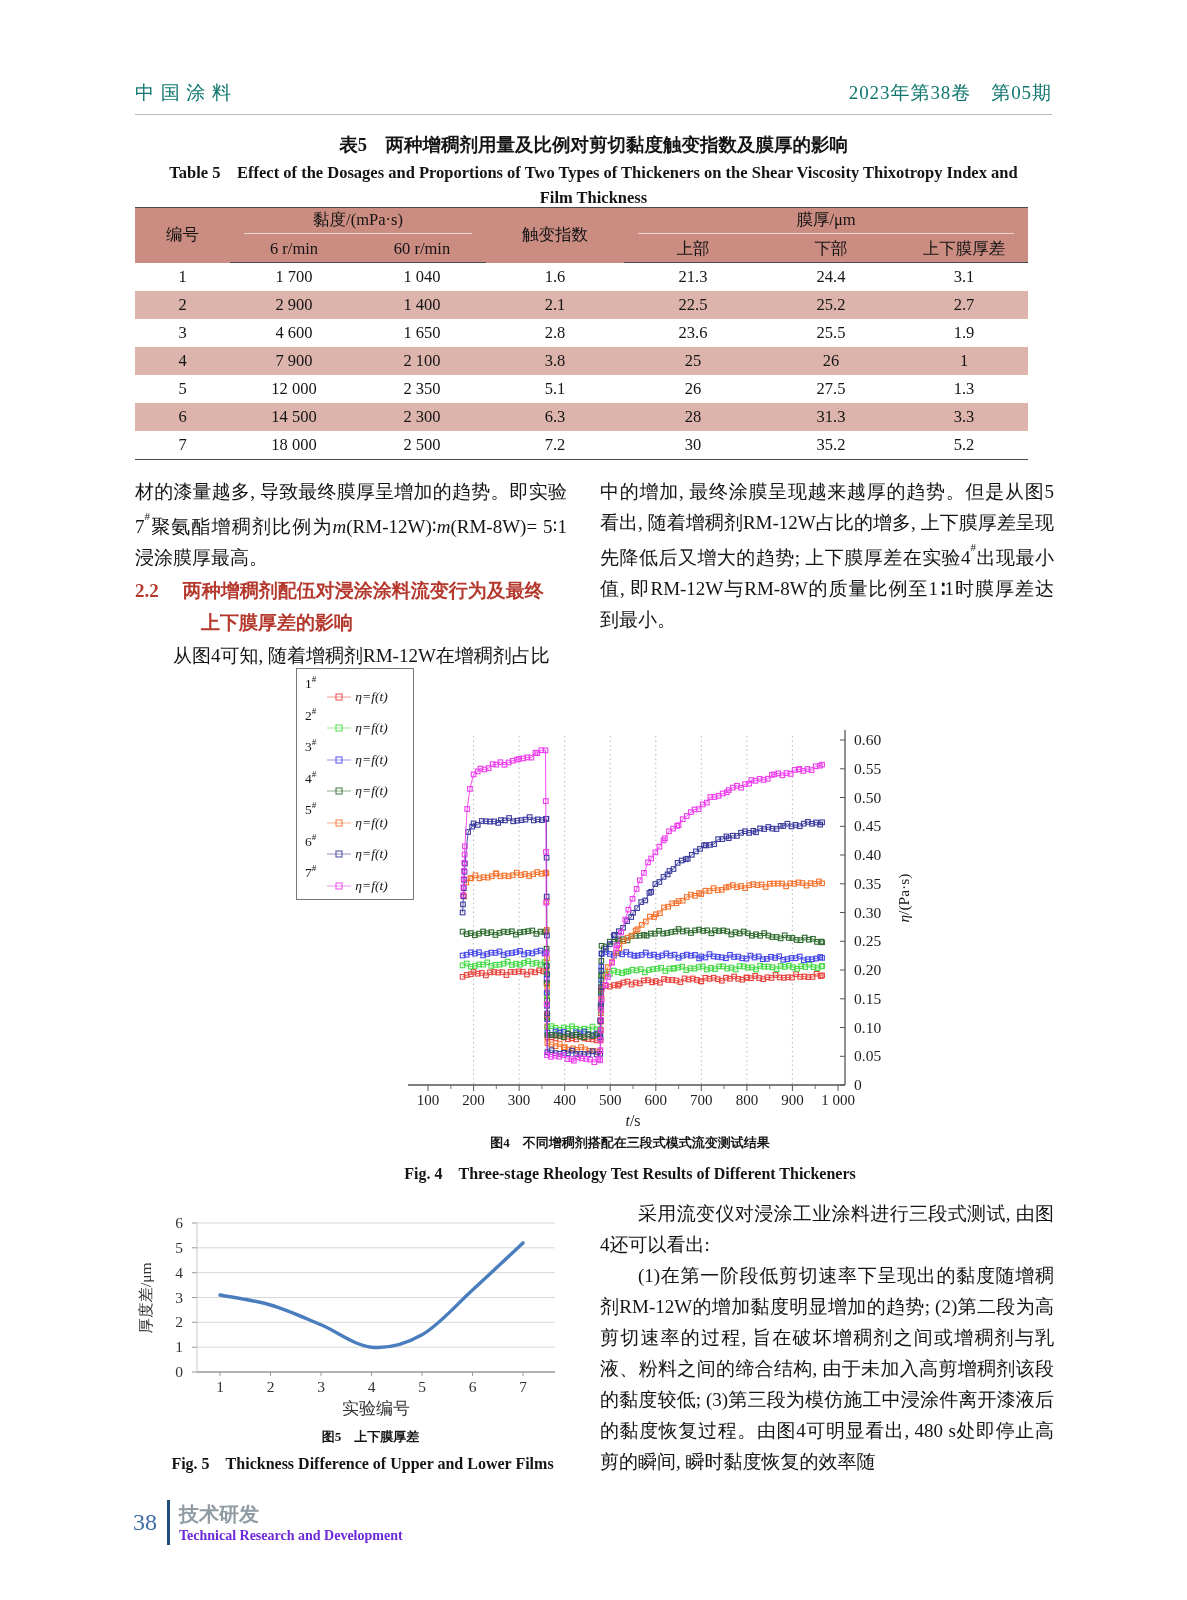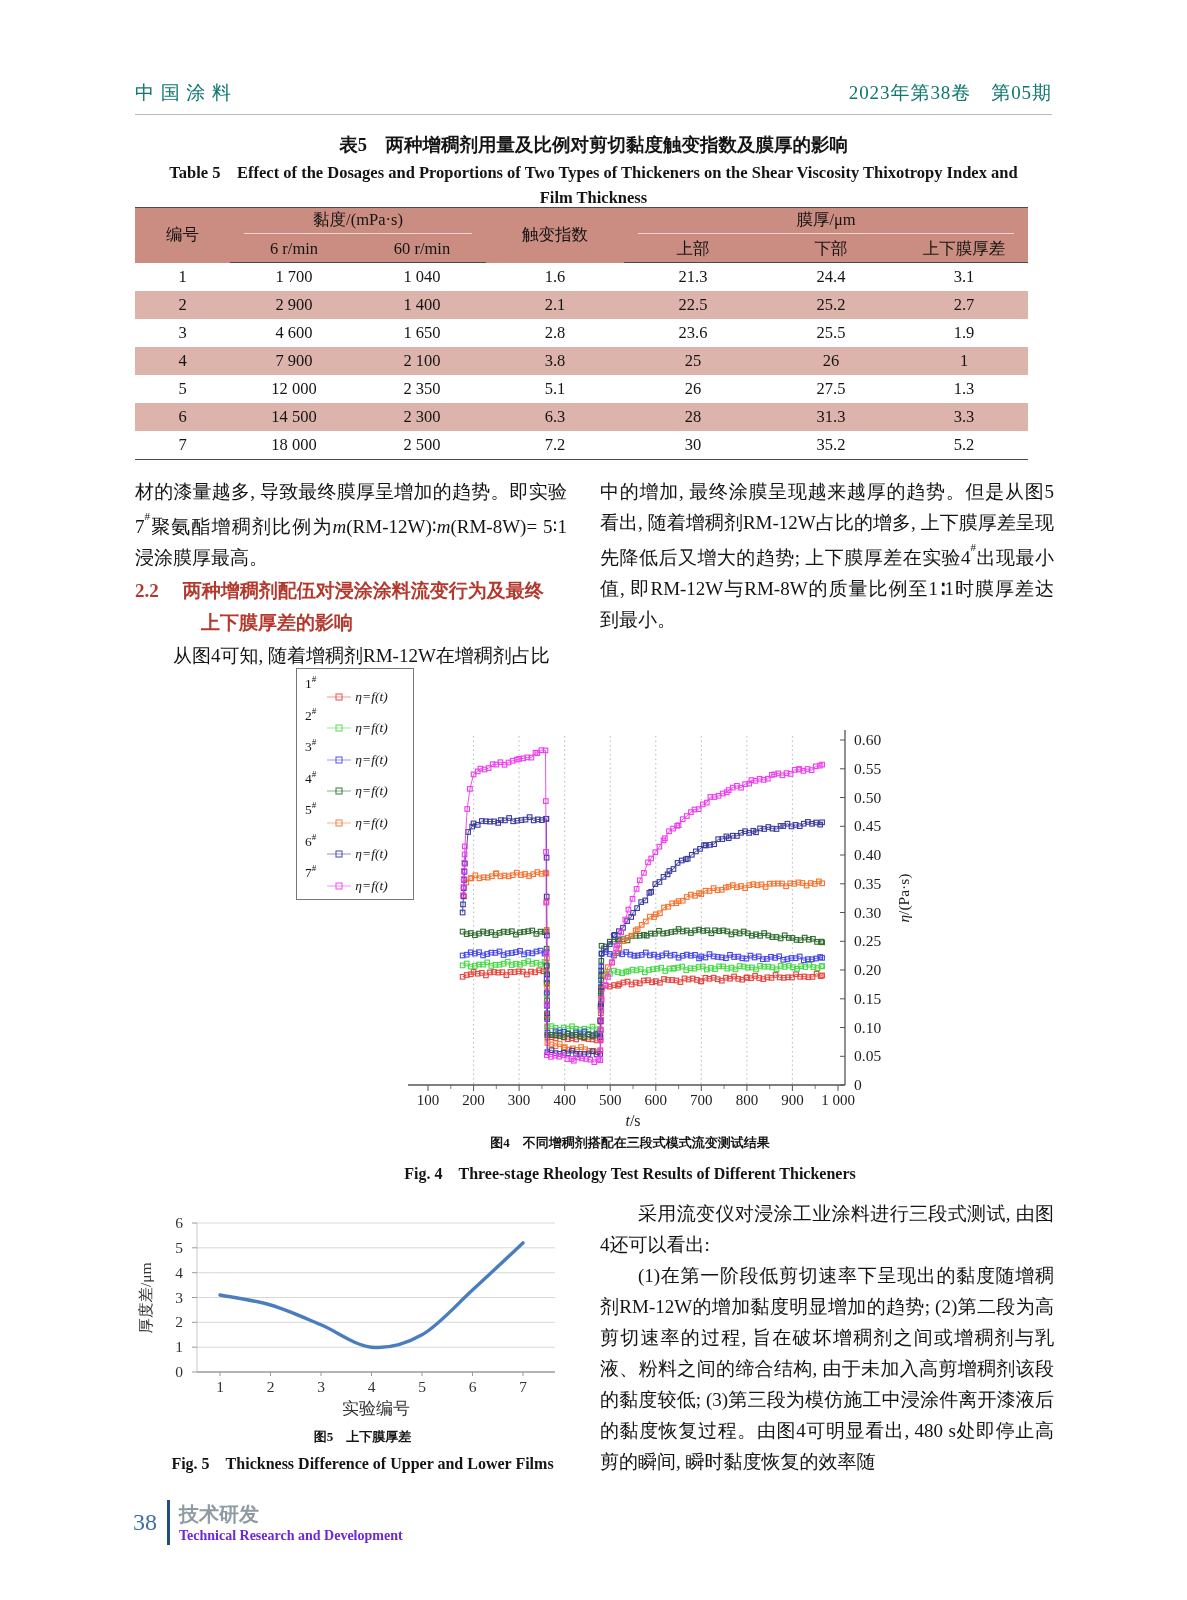--- a/index.html
+++ b/index.html
@@ -52,21 +52,21 @@
   .figcap-zh{position:absolute;left:180px;width:900px;text-align:center;
              font-weight:bold;font-size:13px;}
   .figcap-en{position:absolute;left:180px;width:900px;text-align:center;
              font-weight:bold;font-size:16px;}
   .fig4 .figcap-zh{top:482px;}
   .fig4 .figcap-en{top:512px;}
 
   
   .fig5{position:absolute;left:135px;top:1190px;width:455px;height:300px;}
   .fig5-svg{position:absolute;left:0;top:0;}
-  .fig5 .figcap-zh{left:0;width:455px;top:238px;}
+  .fig5 .figcap-zh{left:8px;width:455px;top:238px;}
   .fig5 .figcap-en{left:-10px;width:475px;top:264px;}
 
   
   .col-right2{position:absolute;left:600px;top:1198px;width:454px;
               font-size:19px;line-height:31px;text-align:justify;}
 
   
   .footer{position:absolute;left:133px;top:1500px;display:flex;align-items:flex-start;}
   .pg-no{font-size:24px;color:#3f6ea6;margin:9px 10px 0 0;}
   .f-bar{width:3px;height:45px;background:#1f4e79;margin-right:9px;}

